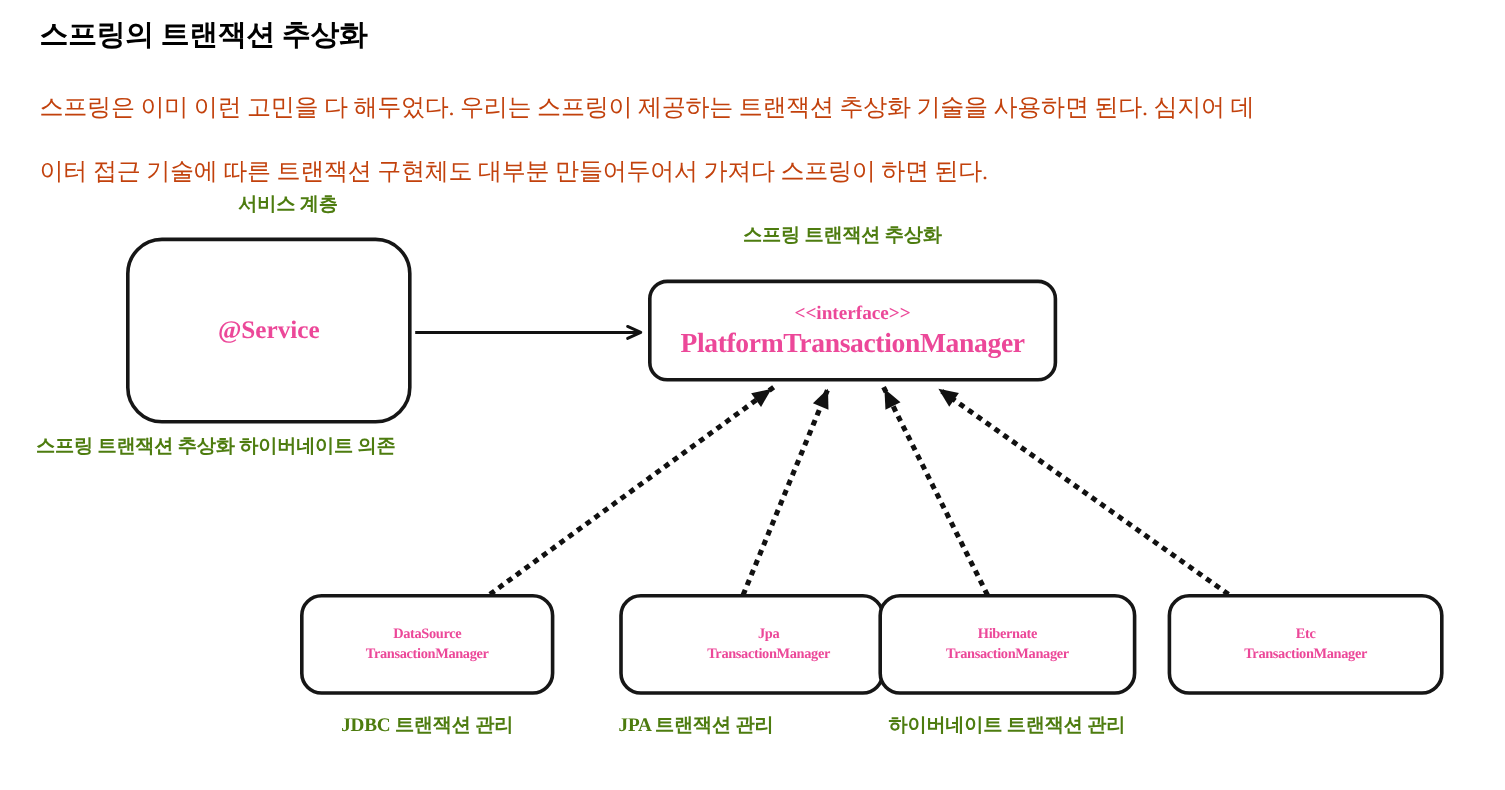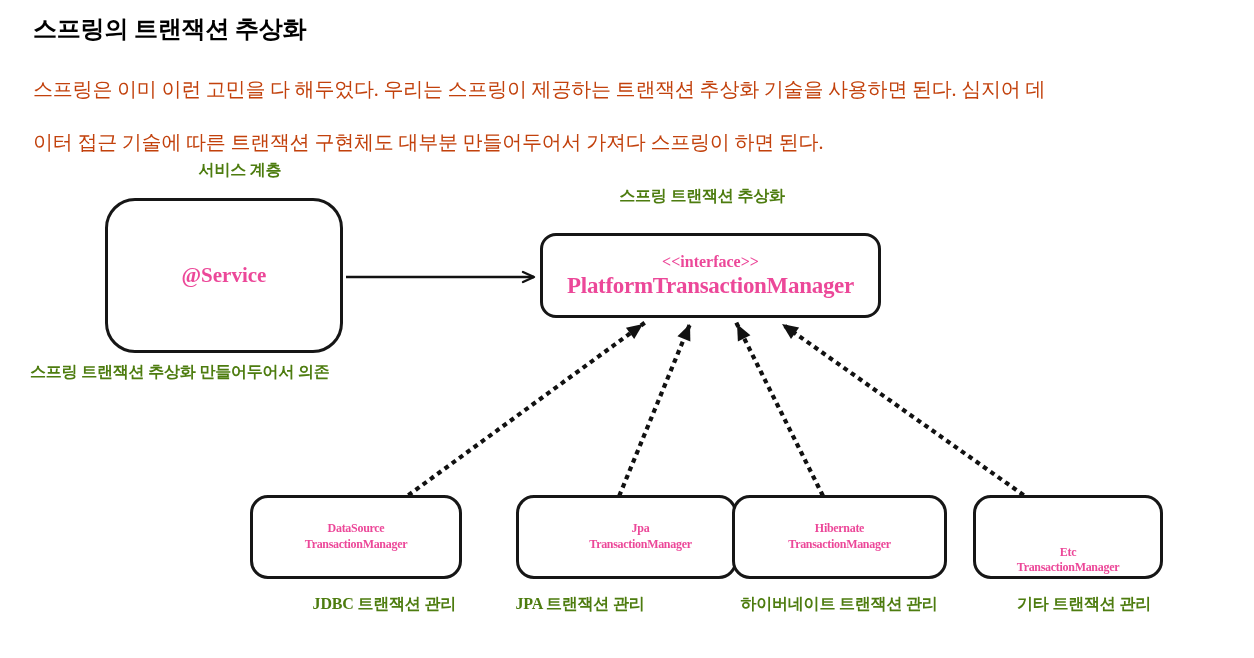--- a/index.html
+++ b/index.html
@@ -38,21 +38,21 @@
     font-weight: 700;
     color: #4d7c0f;
     letter-spacing: -0.2px;
     text-align: center;
     white-space: nowrap;
   }
   #label-service-layer   { left: 140px; top: 160px; width: 200px; }
   #label-abstraction     { left: 552px; top: 186px; width: 300px; }
   #label-depends         { left: 30px;  top: 362px; text-align: left; }
   .caption { top: 594px; }
-  #caption-0 { left: 256px; width: 200px; text-align: right; }
+  #caption-0 { left: 256px; width: 200px; }
   #caption-1 { left: 480px; width: 200px; }
   #caption-2 { left: 709px; width: 260px; }
   #caption-3 { left: 984px; width: 200px; }
 
   .node {
     position: absolute;
     background: #ffffff;
     border: 3.5px solid #161616;
     display: flex;
     flex-direction: column;
@@ -78,21 +78,21 @@
   .impl-node {
     top: 495px; height: 84px;
     border-radius: 18px;
   }
   .impl-node .line1, .impl-node .line2 {
     font-size: 12px; font-weight: 700; letter-spacing: -0.3px; line-height: 1.3;
   }
   #impl-0 { left: 250px; width: 212px; }
   #impl-1 { left: 516px; width: 221px; padding-left: 28px; }
   #impl-2 { left: 732px; width: 215px; text-align: center; }
-  #impl-3 { left: 973px; width: 190px; justify-content: flex-end; }
+  #impl-3 { left: 973px; width: 230px; }
 
   #arrow-layer {
     position: absolute;
     left: 0; top: 0;
     width: 1254px; height: 658px;
     pointer-events: none;
   }
 </style>
 </head>
 <body>
@@ -117,21 +117,21 @@
     <line x1="346" y1="277" x2="534" y2="277" stroke="#111111" stroke-width="2.5" marker-end="url(#openArrow)"></line>
 
     <line x1="410" y1="494" x2="643" y2="324" stroke="#111111" stroke-width="4.2" stroke-dasharray="0.5 8.5" stroke-linecap="square" marker-end="url(#triArrow)"></line>
     <line x1="620" y1="494" x2="690" y2="324" stroke="#111111" stroke-width="4.2" stroke-dasharray="0.5 8.5" stroke-linecap="square" marker-end="url(#triArrow)"></line>
     <line x1="822" y1="494" x2="737" y2="324" stroke="#111111" stroke-width="4.2" stroke-dasharray="0.5 8.5" stroke-linecap="square" marker-end="url(#triArrow)"></line>
     <line x1="1022" y1="494" x2="782" y2="324" stroke="#111111" stroke-width="4.2" stroke-dasharray="0.5 8.5" stroke-linecap="square" marker-end="url(#triArrow)"></line>
   </svg>
 
   <div class="gray-label" id="label-service-layer">서비스 계층</div>
   <div class="gray-label" id="label-abstraction">스프링 트랜잭션 추상화</div>
-  <div class="gray-label" id="label-depends">스프링 트랜잭션 추상화 만들어두어서 의존</div>
+  <div class="gray-label" id="label-depends">스프링 트랜잭션 추상화 하이버네이트 의존</div>
 
   <div class="node" id="node-service">
     <div class="line1">@Service</div>
   </div>
 
   <div class="node" id="node-interface">
     <div class="line1">&lt;&lt;interface&gt;&gt;</div>
     <div class="line2">PlatformTransactionManager</div>
   </div>
 
@@ -148,15 +148,14 @@
     <div class="line2">TransactionManager</div>
   </div>
   <div class="node impl-node" id="impl-3">
     <div class="line1">Etc</div>
     <div class="line2">TransactionManager</div>
   </div>
 
   <div class="gray-label caption" id="caption-0">JDBC 트랜잭션 관리</div>
   <div class="gray-label caption" id="caption-1">JPA 트랜잭션 관리</div>
   <div class="gray-label caption" id="caption-2">하이버네이트 트랜잭션 관리</div>
-  <div class="gray-label caption" id="caption-3">기타 트랜잭션 관리</div>
 
 </div>
 
 </body></html>

